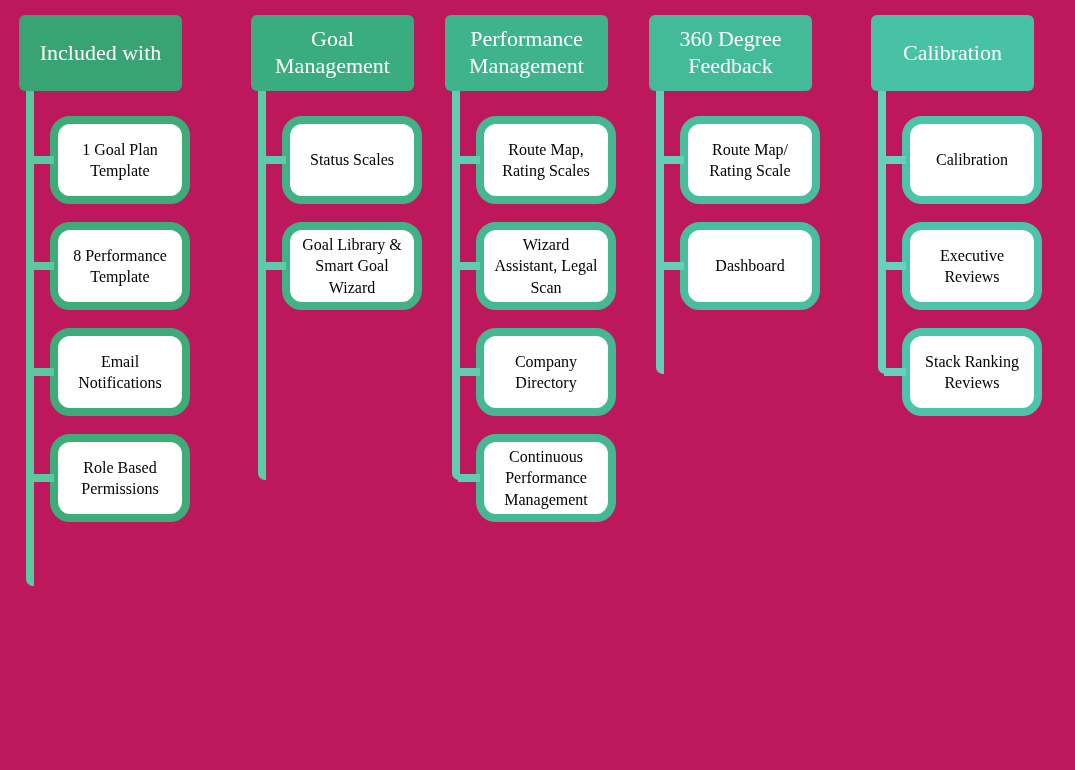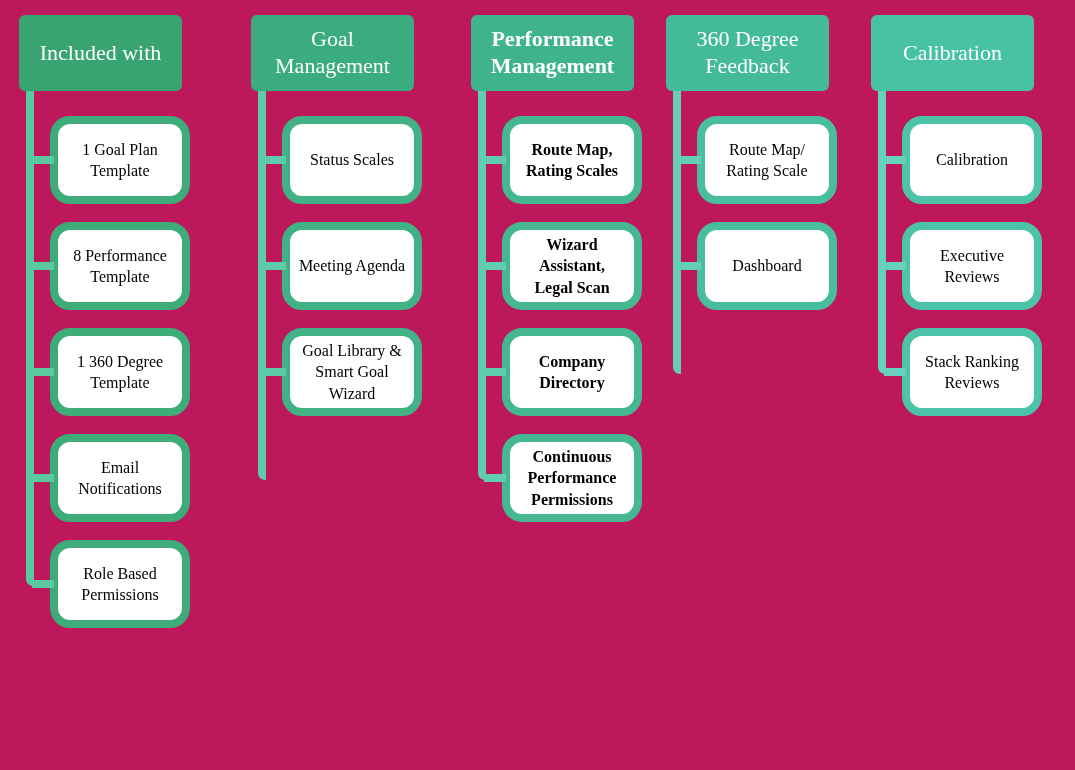--- a/index.html
+++ b/index.html
@@ -16,22 +16,22 @@
     overflow: hidden;
   }
   .column {
     position: absolute;
     top: 15px;
     width: 200px;
   }
   
   .col-0 { left: 19px;  --hc:#37A471; --bc:#3DAC78; --lc:#5BC9A0; }
   .col-1 { left: 251px; --hc:#3BAC7F; --bc:#41B285; --lc:#5ECBA8; }
-  .col-2 { left: 471px; font-weight: bold; --hc:#3FB38C; --bc:#45B892; --lc:#61CDAF; }
-  .col-3 { left: 666px; font-family: Liberation Serif, serif; --hc:#43BB99; --bc:#49BE9E; --lc:#64CFB7; }
+  .col-2 { left: 445px; --hc:#3FB38C; --bc:#45B892; --lc:#61CDAF; }
+  .col-3 { left: 649px; font-family: Liberation Serif, serif; --hc:#43BB99; --bc:#49BE9E; --lc:#64CFB7; }
   .col-4 { left: 871px; --hc:#47C2A5; --bc:#4DC4A9; --lc:#67D1BE; }
 
   .header {
     position: relative;
     z-index: 2;
     box-sizing: border-box;
     width: 163px;
     height: 76px;
     padding: 0 10px;
     border-radius: 6px;
@@ -94,44 +94,42 @@
 <body>
 
 <div class="canvas">
 
   <div class="column col-0" style="--lh:497px">
     <div class="header">Included with</div>
     <div class="vline"></div>
     <div class="items">
       <div class="item">1 Goal Plan Template</div>
       <div class="item">8 Performance Template</div>
-      <div class="item">1 360 Degree Template</div>
       <div class="item">Email Notifications</div>
       <div class="item">Role Based Permissions</div>
     </div>
   </div>
 
   <div class="column col-1" style="--lh:391px">
     <div class="header">Goal Management</div>
     <div class="vline"></div>
     <div class="items">
       <div class="item">Status Scales</div>
-      <div class="item">Meeting Agenda</div>
       <div class="item">Goal Library &amp; Smart Goal Wizard</div>
     </div>
   </div>
 
   <div class="column col-2" style="--lh:391px">
     <div class="header">Performance Management</div>
     <div class="vline"></div>
     <div class="items">
       <div class="item">Route Map, Rating Scales</div>
       <div class="item">Wizard Assistant, Legal Scan</div>
       <div class="item">Company Directory</div>
-      <div class="item">Continuous Performance Permissions</div>
+      <div class="item">Continuous Performance Management</div>
     </div>
   </div>
 
   <div class="column col-3" style="--lh:285px">
     <div class="header">360 Degree Feedback</div>
     <div class="vline"></div>
     <div class="items">
       <div class="item">Route Map/ Rating Scale</div>
       <div class="item">Dashboard</div>
     </div>

